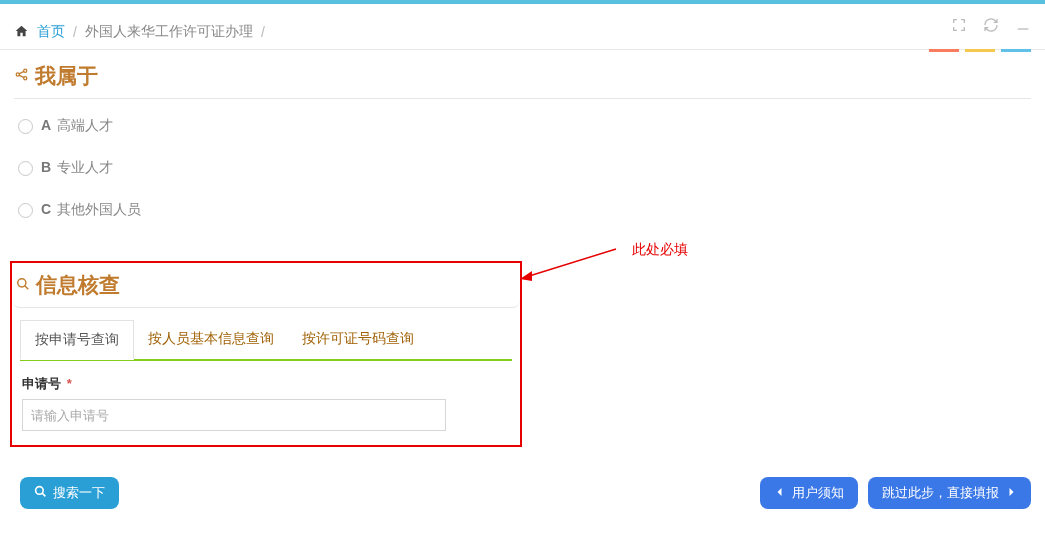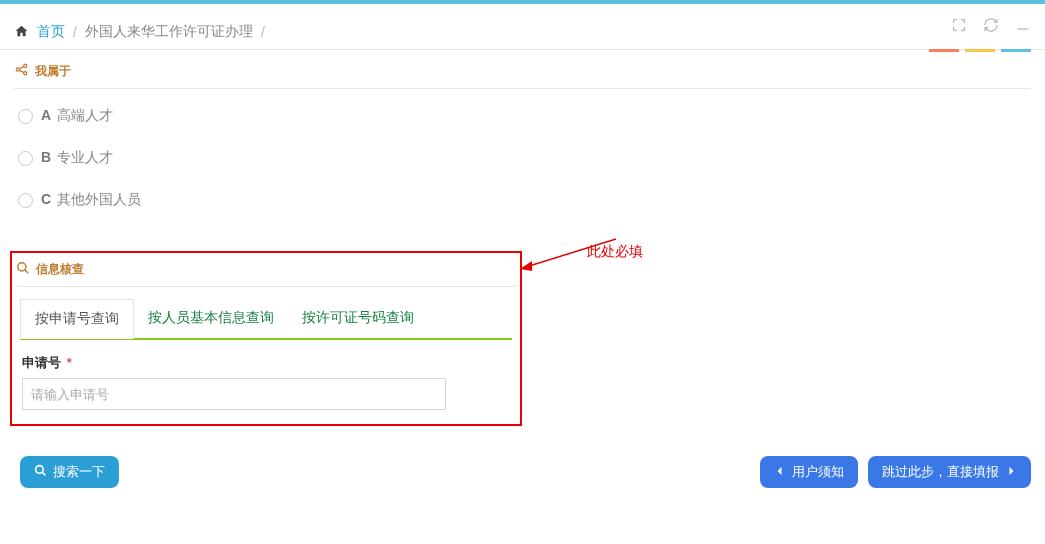--- a/index.html
+++ b/index.html
@@ -53,21 +53,21 @@
   .stripe .s3 { background: #5fc1e8; }
 
   .section {
     padding: 10px 14px 0 14px;
   }
   .section-title {
     display: flex;
     align-items: center;
     gap: 6px;
     color: #c07b2e;
-    font-size: 12px;
+    font-size: 21px;
     font-weight: bold;
     border-bottom: 1px solid #e6e6e6;
     padding-bottom: 8px;
     margin-bottom: 6px;
   }
   .section-title .ic { font-size: 15px; }
   .radio-item {
     display: flex;
     align-items: center;
     gap: 8px;
@@ -83,24 +83,23 @@
   }
   .radio-item b { color: #777; font-weight: bold; margin-right: 2px; }
 
   .annot-wrap {
     position: relative;
     margin: 30px 10px 0 10px;
   }
   .annot-label {
     position: absolute;
     top: -20px;
-    left: 577px;
+    left: 622px;
     color: #e60000;
     font-size: 14px;
-    margin-top: 12px;
   }
   .annot-arrow {
     position: absolute;
     top: -14px;
     left: 510px;
     width: 100px;
     height: 36px;
     pointer-events: none;
   }
   .redbox {
@@ -115,21 +114,21 @@
   }
   .tabs {
     display: flex;
     border-bottom: 2px solid #84cc16;
     margin: 12px 8px 0 8px;
     gap: 0;
   }
   .tab {
     padding: 10px 14px;
     font-size: 14px;
-    color: #15803d;
+    color: #a16207;
     cursor: pointer;
     position: relative;
   }
   .tab.active {
     border: 1px solid #e2e2e2;
     border-bottom: 1px solid #fff;
     margin-bottom: -1px;
     background: #fff;
     color: #555;
   }

